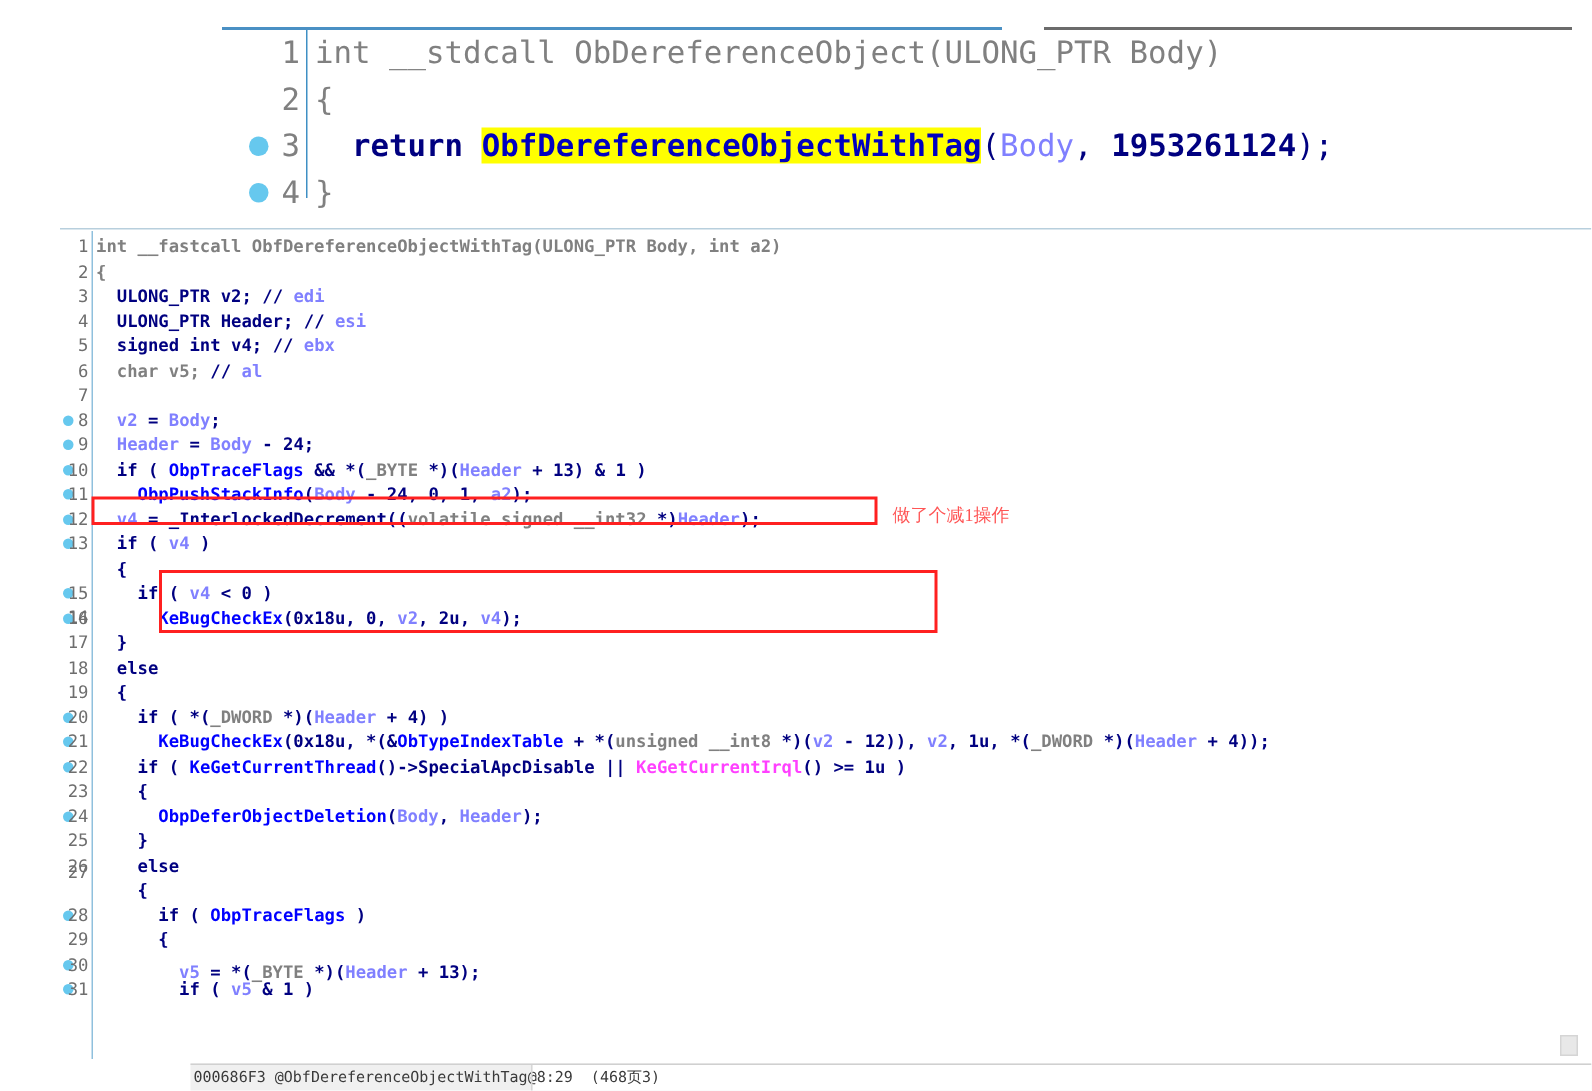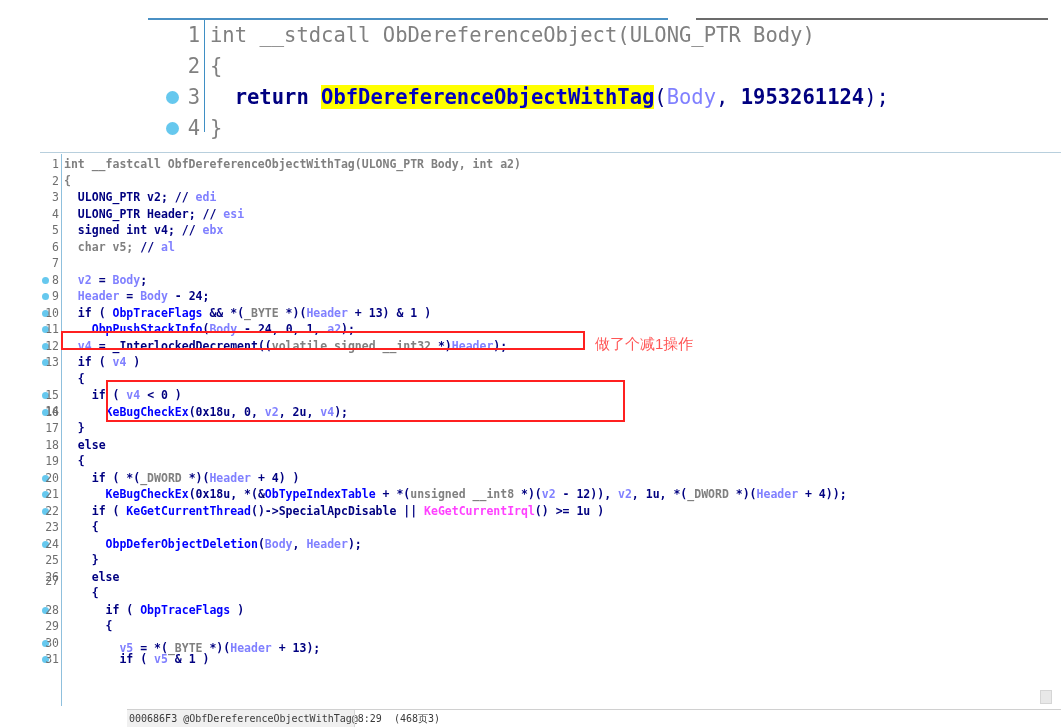--- a/index.html
+++ b/index.html
@@ -140,22 +140,22 @@
   
   .anno-box {
     position: absolute;
     border: 2px solid #ff2020;
     box-sizing: border-box;
     pointer-events: none;
   }
   .anno-txt {
     position: absolute;
     color: #ff4d4d;
-    font-family: Liberation Sans, sans-serif;
-    font-size: 15px;
+    font-family: Liberation Serif, serif;
+    font-size: 12px;
     line-height: 19px;
     white-space: pre-wrap;
     font-weight: normal;
   }
   .anno-txt.strong { color: #ff5555; }
 
   
   #status-bar {
     position: absolute;
     left: 127px;

